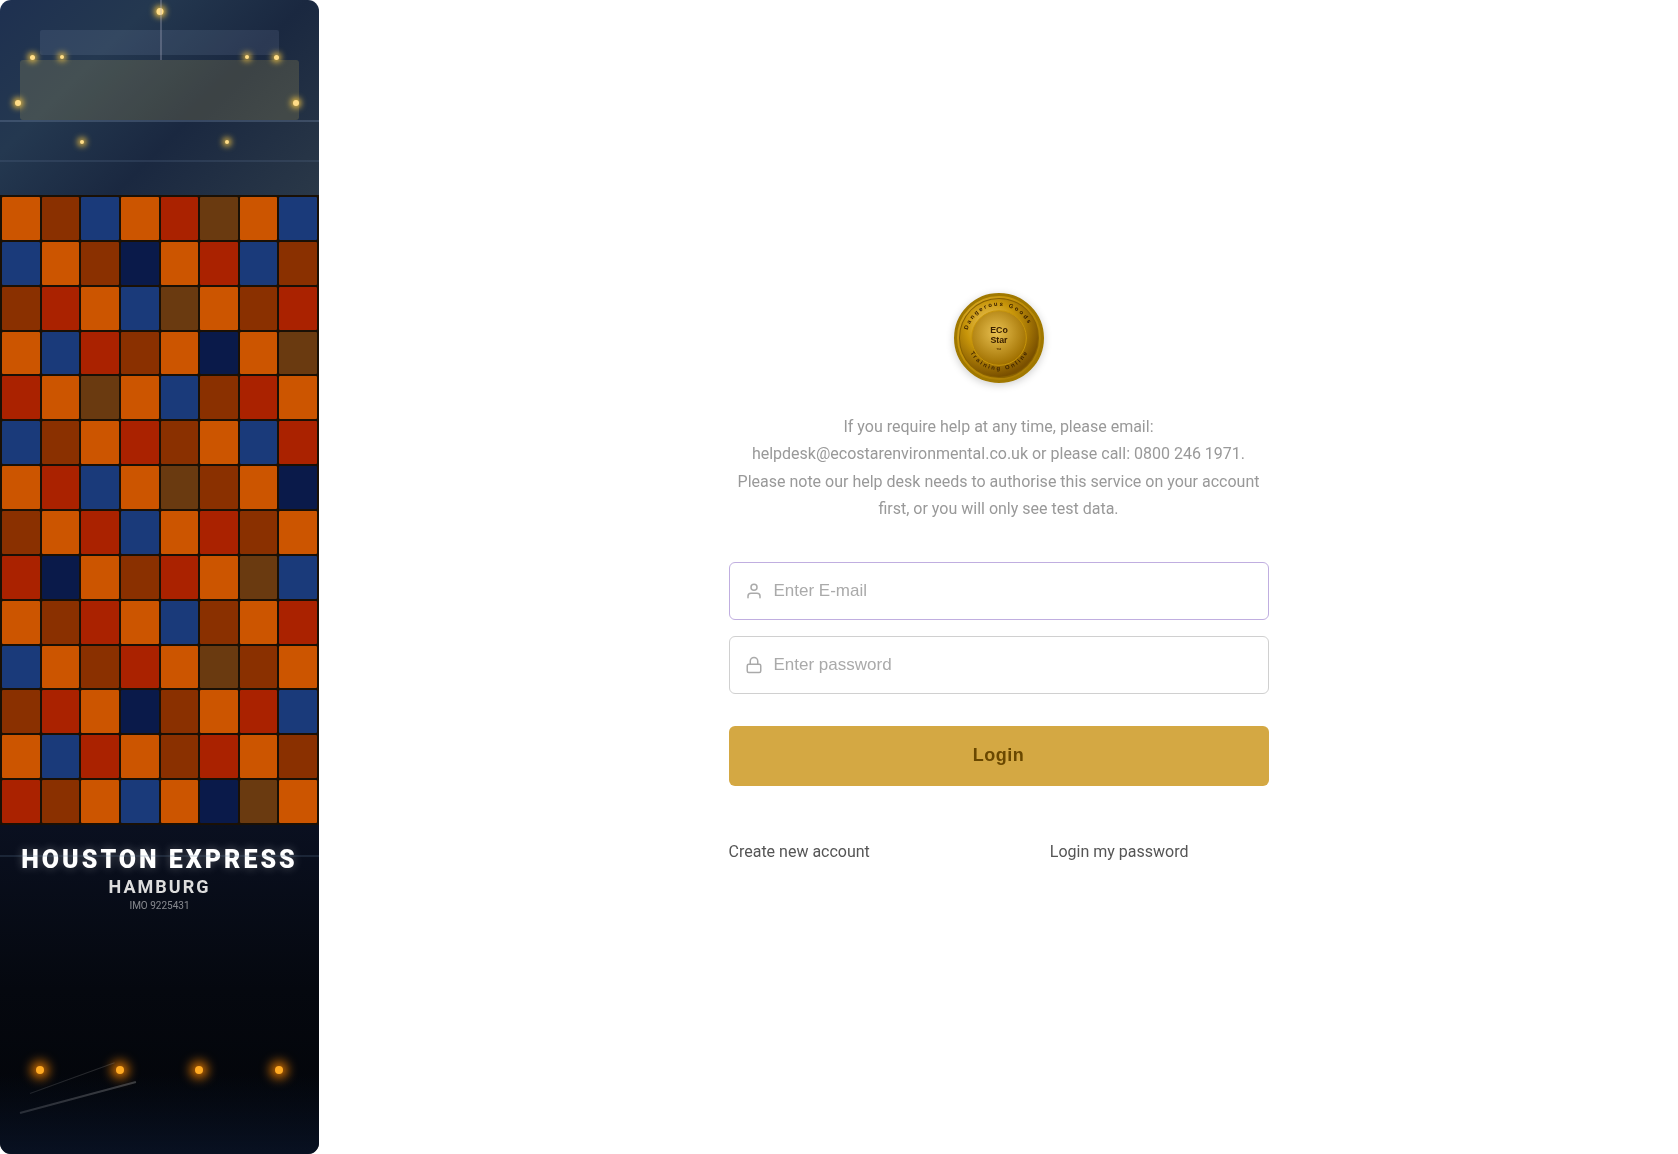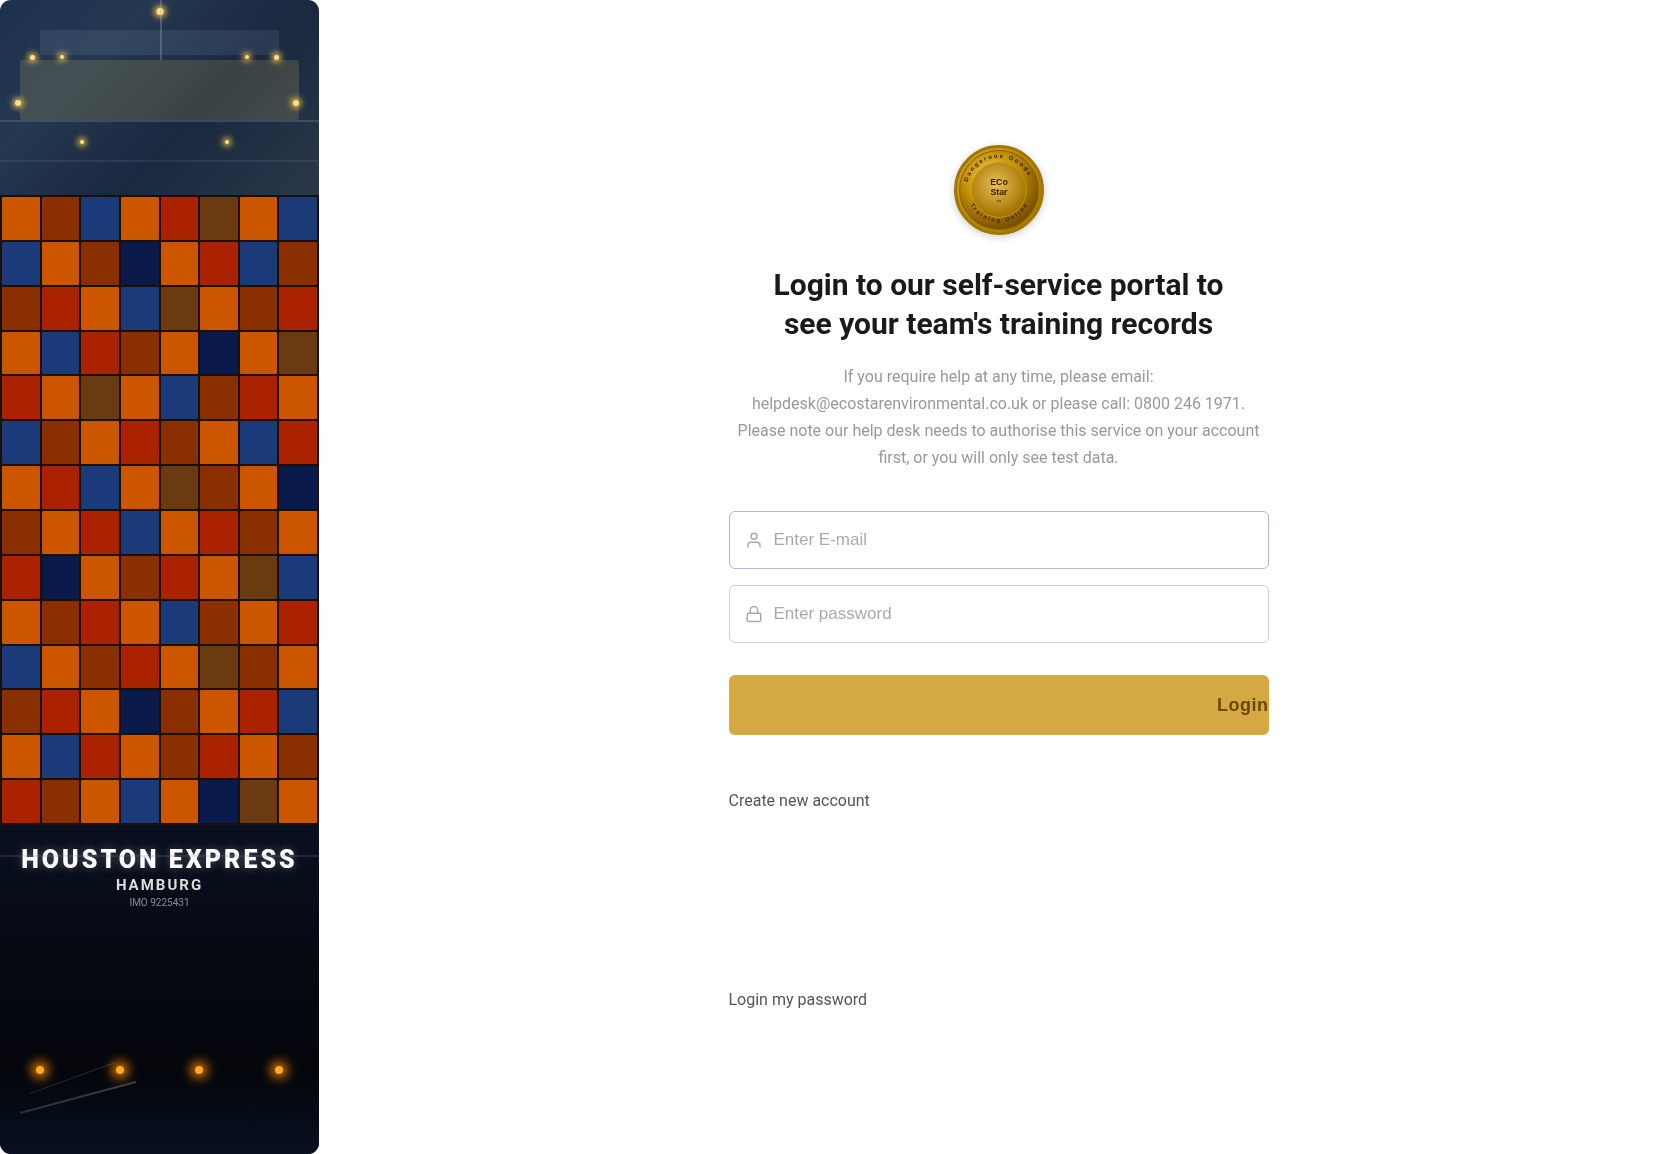--- a/index.html
+++ b/index.html
@@ -121,31 +121,28 @@
       background: #d4a843;
       border: none;
       border-radius: 6px;
       font-size: 18px;
       font-weight: 700;
       color: #6a4800;
       cursor: pointer;
       margin-top: 16px;
       letter-spacing: 0.5px;
       transition: background 0.2s;
-      text-align: right;
     }
 
     .footer-links {
       display: flex;
-      justify-content: center;
       gap: 180px;
       margin-top: 56px;
       width: 100%;
       max-width: 540px;
-      flex-direction: column;
     }
 
     .footer-link {
       font-size: 16px;
       color: #555;
       cursor: pointer;
       text-decoration: none;
     }
 
     
@@ -221,21 +218,21 @@
 
     .ship-name-main {
       font-size: 25px;
       font-weight: 900;
       color: #ffffff;
       letter-spacing: 3px;
       text-shadow: 0 0 10px rgba(255,255,255,0.3);
     }
 
     .ship-name-city {
-      font-size: 15px;
+      font-size: 18px;
       font-weight: 700;
       color: #dddddd;
       letter-spacing: 2px;
       margin-top: 2px;
     }
 
     .ship-name-imo {
       font-size: 10px;
       color: rgba(255,255,255,0.5);
       margin-top: 3px;
@@ -499,24 +496,20 @@
           <textPath href="#bottomArc" startOffset="15%">Training Online</textPath>
         </text>
 
         <text x="43" y="38" text-anchor="middle" font-size="9" font-family="Arial" font-weight="800" fill="#3a2000">ECo</text>
         <text x="43" y="48" text-anchor="middle" font-size="9" font-family="Arial" font-weight="800" fill="#3a2000">Star</text>
         <text x="43" y="57" text-anchor="middle" font-size="5.5" font-family="Arial" font-weight="600" fill="#5a3800">™</text>
       </svg>
     </div>
   </div>
 
-  <h1 class="page-title">
-    <span>Login to our self-service portal to</span><br>
-    <span>see your team's training records</span>
-  </h1>
 
   <p class="help-text">If you require help at any time, please email: helpdesk@ecostarenvironmental.co.uk or please call: 0800 246 1971. Please note our help desk needs to authorise this service on your account first, or you will only see test data.</p>
 
   <div class="form-container">
     
     
     <div class="input-group email-input-wrapper">
       <span class="input-icon">
         <svg width="18" height="18" viewBox="0 0 24 24" fill="none" stroke="#aaa" stroke-width="2" stroke-linecap="round" stroke-linejoin="round">
           <path d="M20 21v-2a4 4 0 0 0-4-4H8a4 4 0 0 0-4 4v2"></path>

